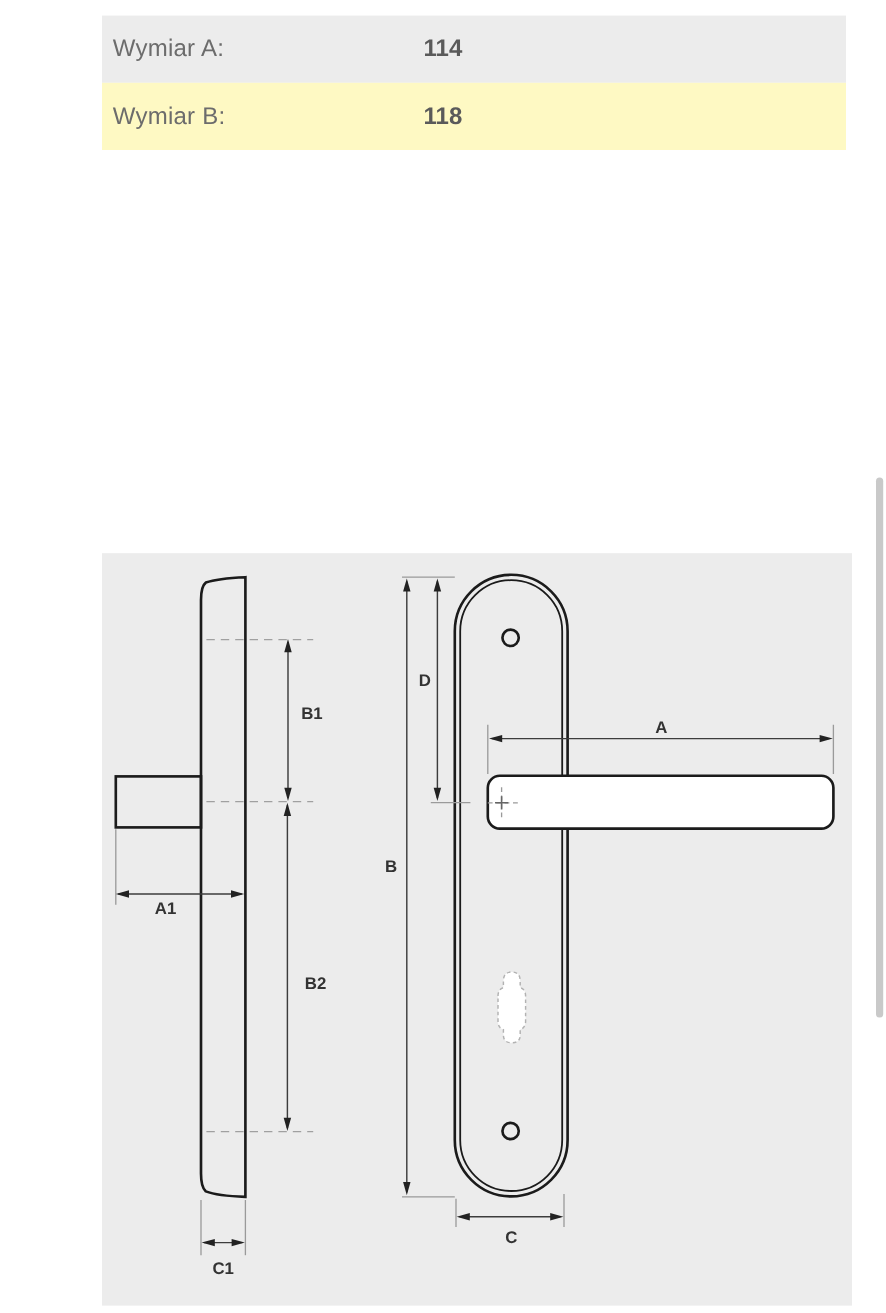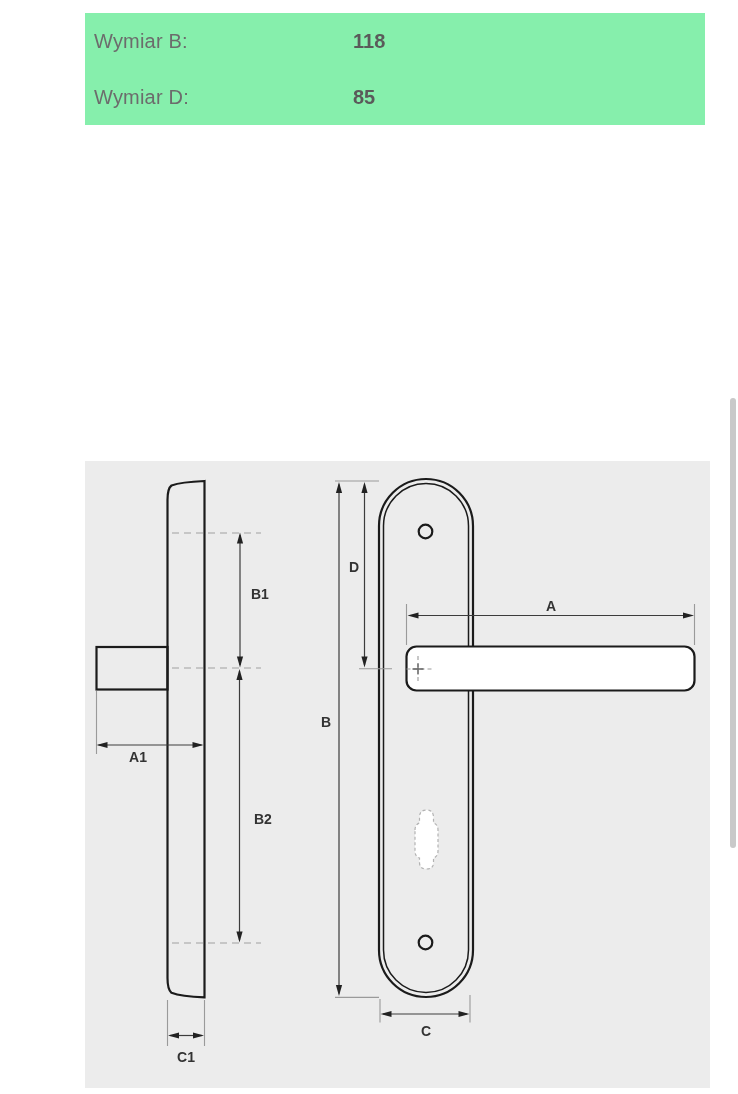--- a/index.html
+++ b/index.html
@@ -5,21 +5,21 @@
   html,body{margin:0;padding:0;}
   body{
     width:738px;height:1094px;background:#ffffff;overflow:hidden;position:relative;
     font-family:"Liberation Sans", sans-serif;
   }
   .spec-table{
     position:absolute;left:85px;top:13px;width:620px;
   }
   .spec-row{
     height:56px;display:flex;align-items:center;position:relative;
-    background:#86efac;
+    background:#fef9c3;
   }
   .spec-row.shaded{background:#ececec;}
   .spec-label{
     margin-left:9px;font-size:20px;color:#6c6c6c;letter-spacing:.2px;
   }
   .spec-value{
     position:absolute;left:268px;font-size:20px;color:#5a5a5a;font-weight:600;
   }
   .diagram-panel{
     position:absolute;left:85px;top:461px;width:625px;height:627px;background:#ececec;
@@ -38,27 +38,27 @@
   .whitefill{fill:#ffffff;}
   .scrollbar-thumb{
     position:absolute;left:730px;top:398px;width:6px;height:450px;
     background:#c9c9c9;border-radius:3px;
   }
 </style>
 </head>
 <body>
 
 <div class="spec-table">
+  <div class="spec-row shaded">
+    <span class="spec-label">Wymiar A:</span>
+    <span class="spec-value">114</span>
+  </div>
   <div class="spec-row">
     <span class="spec-label">Wymiar B:</span>
     <span class="spec-value">118</span>
-  </div>
-  <div class="spec-row">
-    <span class="spec-label">Wymiar D:</span>
-    <span class="spec-value">85</span>
   </div>
 </div>
 
 <div class="diagram-panel">
   <svg width="625" height="627" viewBox="85 461 625 627">
 
     <g>
       <path class="outline" d="M 204.5 481 Q 181 482 171.5 485.5 Q 167.5 488.5 167.5 500 L 167.5 978 Q 167.5 989.5 171.5 992.8 Q 181 996.5 204.5 997.4 Z"></path>
       <rect class="outline" x="96.5" y="647" width="71" height="42.5"></rect>
       <path class="dashline" d="M 172 533 H 261"></path>

